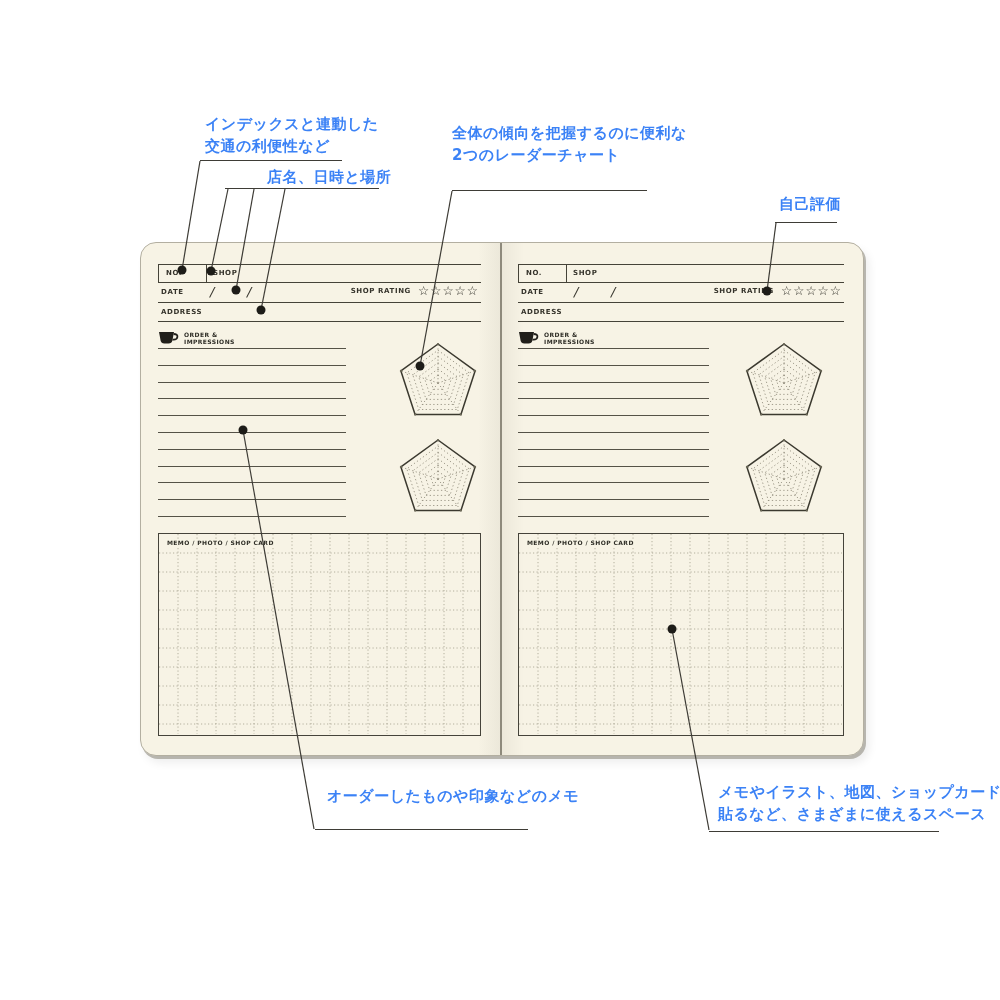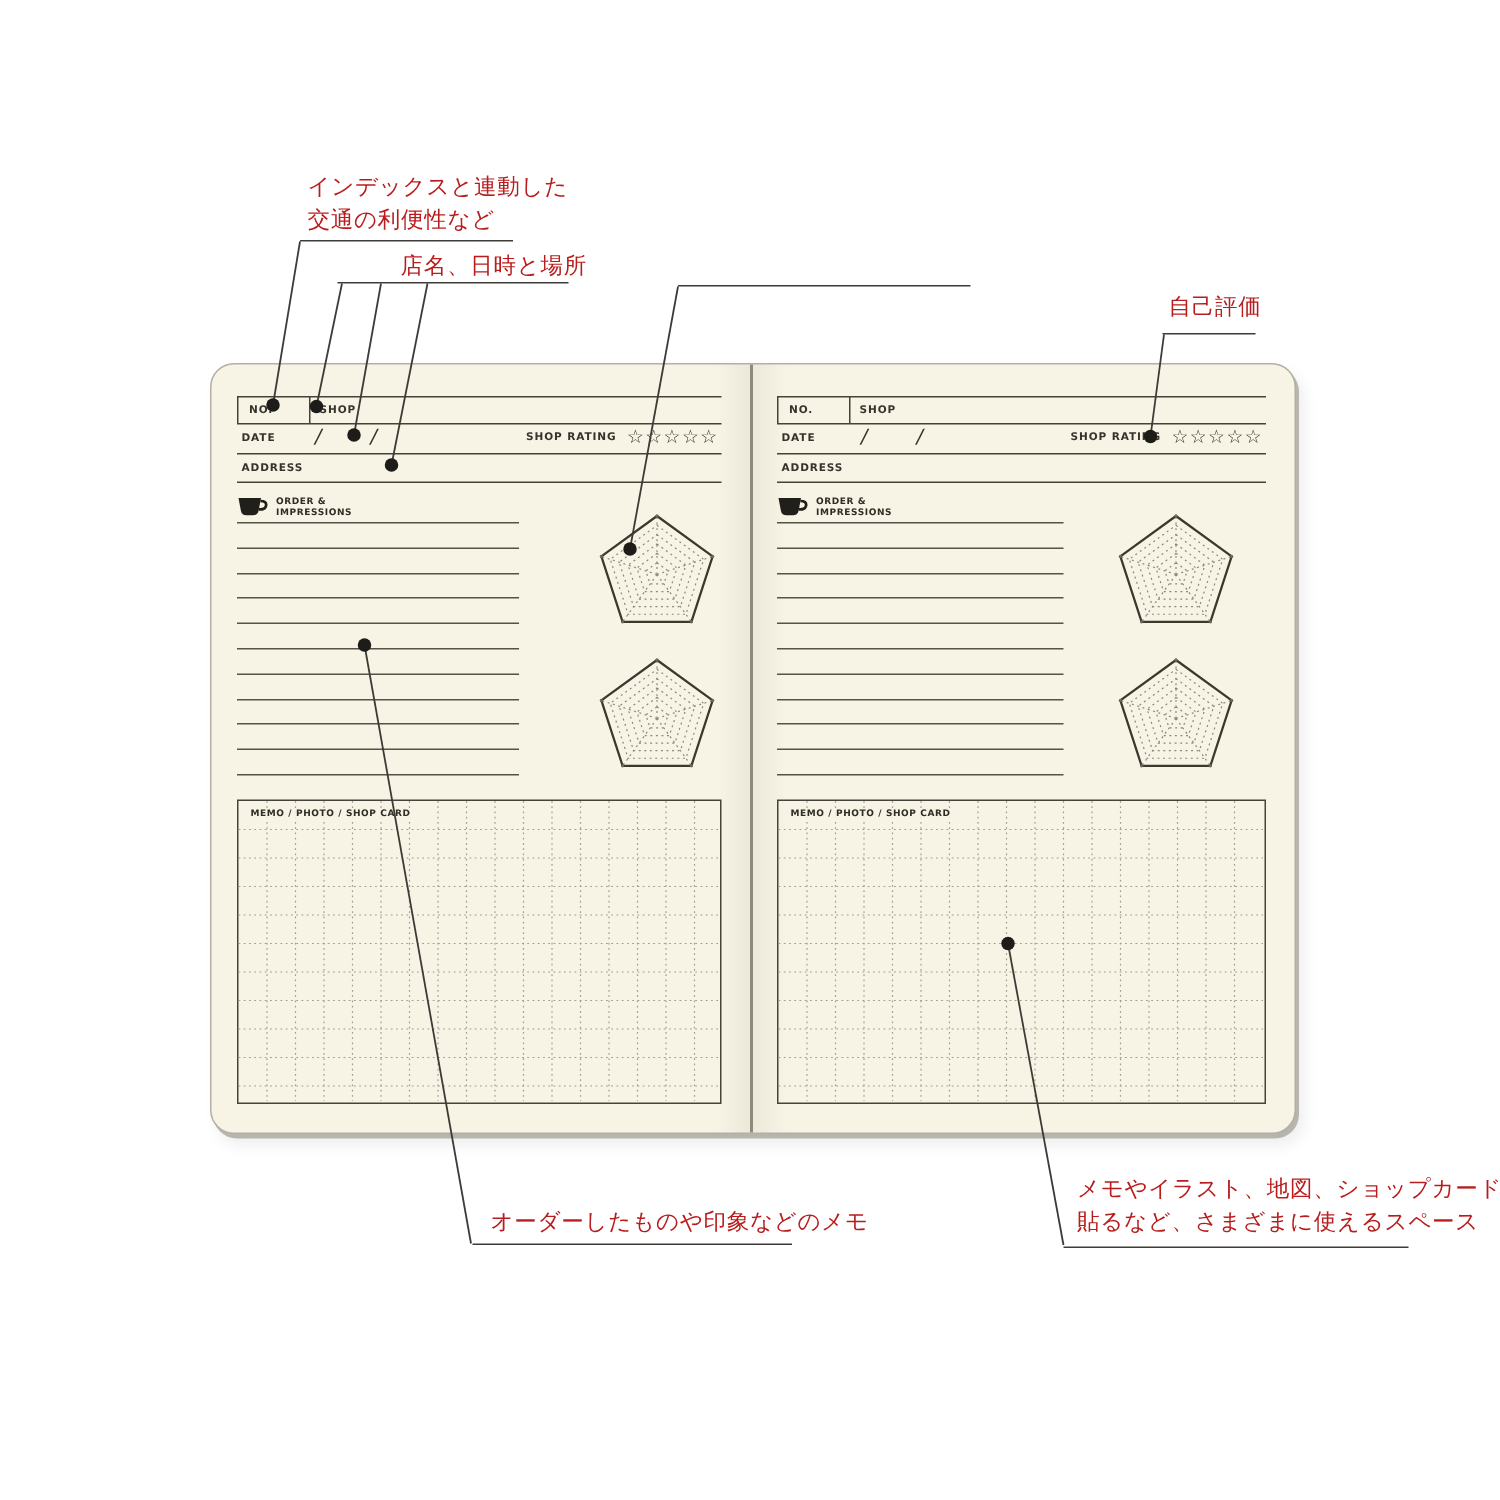--- a/index.html
+++ b/index.html
@@ -70,22 +70,22 @@
   }
   .memo-label {
     position:absolute; left:6px; top:5px; font-size:6px; font-weight:700;
     letter-spacing:0.4px; color:#2e2d26; background:rgba(247,243,229,0.85);
     padding:0 2px; z-index:2; white-space:nowrap;
   }
   .memo svg { position:absolute; left:0; top:0; }
 
   
   .ann {
-    position:absolute; z-index:6; font-size:15px; font-weight:400;
-    color:#b91c1c; line-height:22px; white-space:nowrap; letter-spacing:0.5px;
+    position:absolute; z-index:6; font-size:15px; font-weight:700;
+    color:#3b82f6; line-height:22px; white-space:nowrap; letter-spacing:0.5px;
   }
   .ul { position:absolute; height:1.2px; background:#3e3c36; z-index:6; }
   #leader-overlay { position:absolute; left:0; top:0; z-index:5; pointer-events:none; }
 </style>
 </head>
 <body>
 
 <div class="notebook">
   <div class="spine-shade-l"></div>
   <div class="spine-shade-r"></div>
@@ -329,29 +329,31 @@
   <div>交通の利便性など</div>
 </div>
 <div class="ul" style="left:200px; top:160px; width:142px;"></div>
 
 <div class="ann" style="left:267px; top:166px;">
   <div>店名、日時と場所</div>
 </div>
 <div class="ul" style="left:225px; top:188px; width:154px;"></div>
 
 <div class="ann" style="left:452px; top:122px;">
+  <div>全体の傾向を把握するのに便利な</div>
+  <div>2つのレーダーチャート</div>
 </div>
 <div class="ul" style="left:452px; top:190px; width:195px;"></div>
 
 <div class="ann" style="left:779px; top:193px;">
   <div>自己評価</div>
 </div>
 <div class="ul" style="left:775px; top:222px; width:62px;"></div>
 
-<div class="ann" style="left:327px; top:803px;">
+<div class="ann" style="left:327px; top:785px;">
   <div>オーダーしたものや印象などのメモ</div>
 </div>
 <div class="ul" style="left:315px; top:829px; width:213px;"></div>
 
 <div class="ann" style="left:718px; top:781px;">
   <div>メモやイラスト、地図、ショップカードを</div>
   <div>貼るなど、さまざまに使えるスペース</div>
 </div>
 <div class="ul" style="left:709px; top:831px; width:230px;"></div>
 

